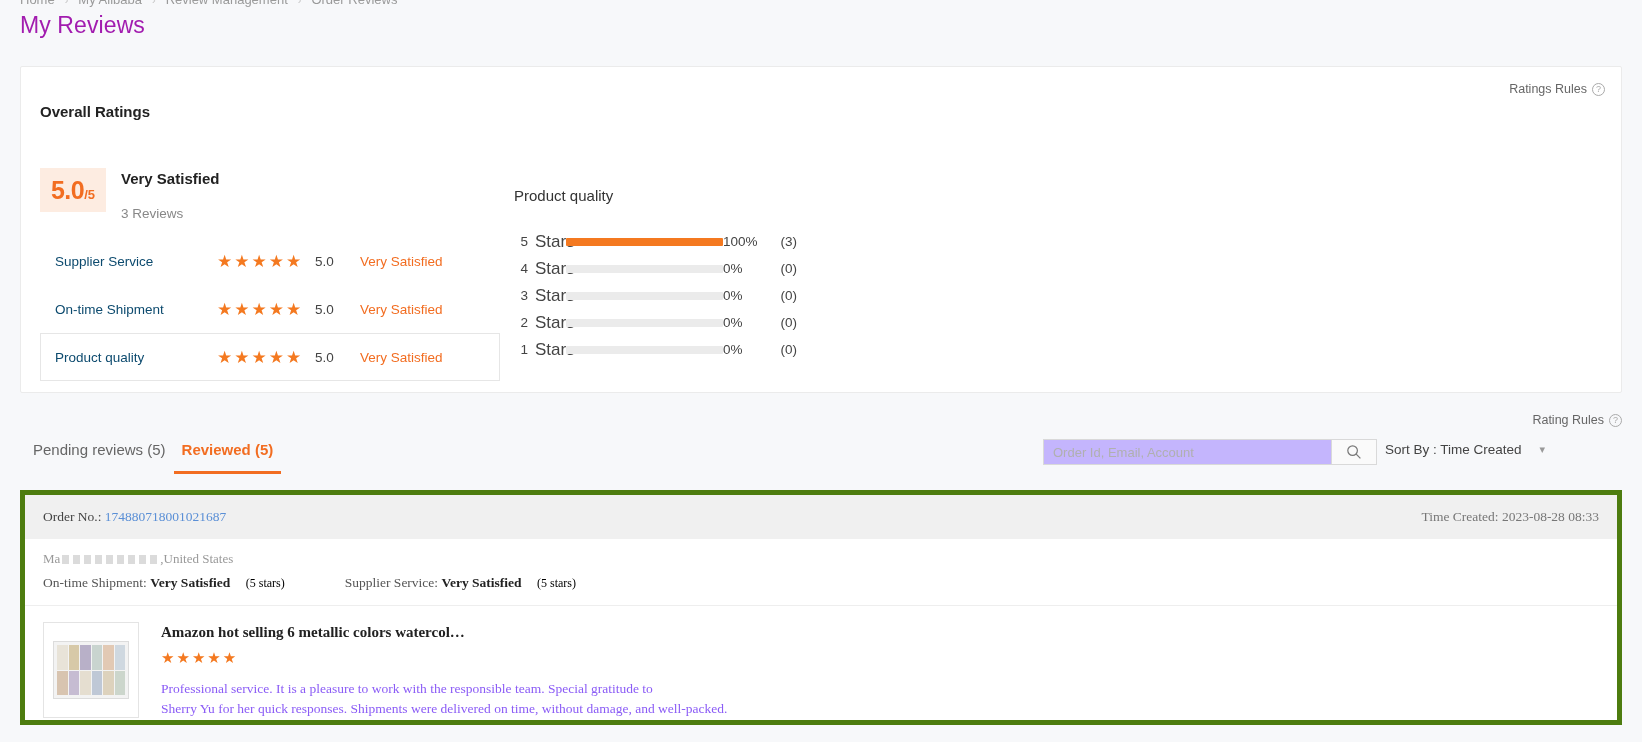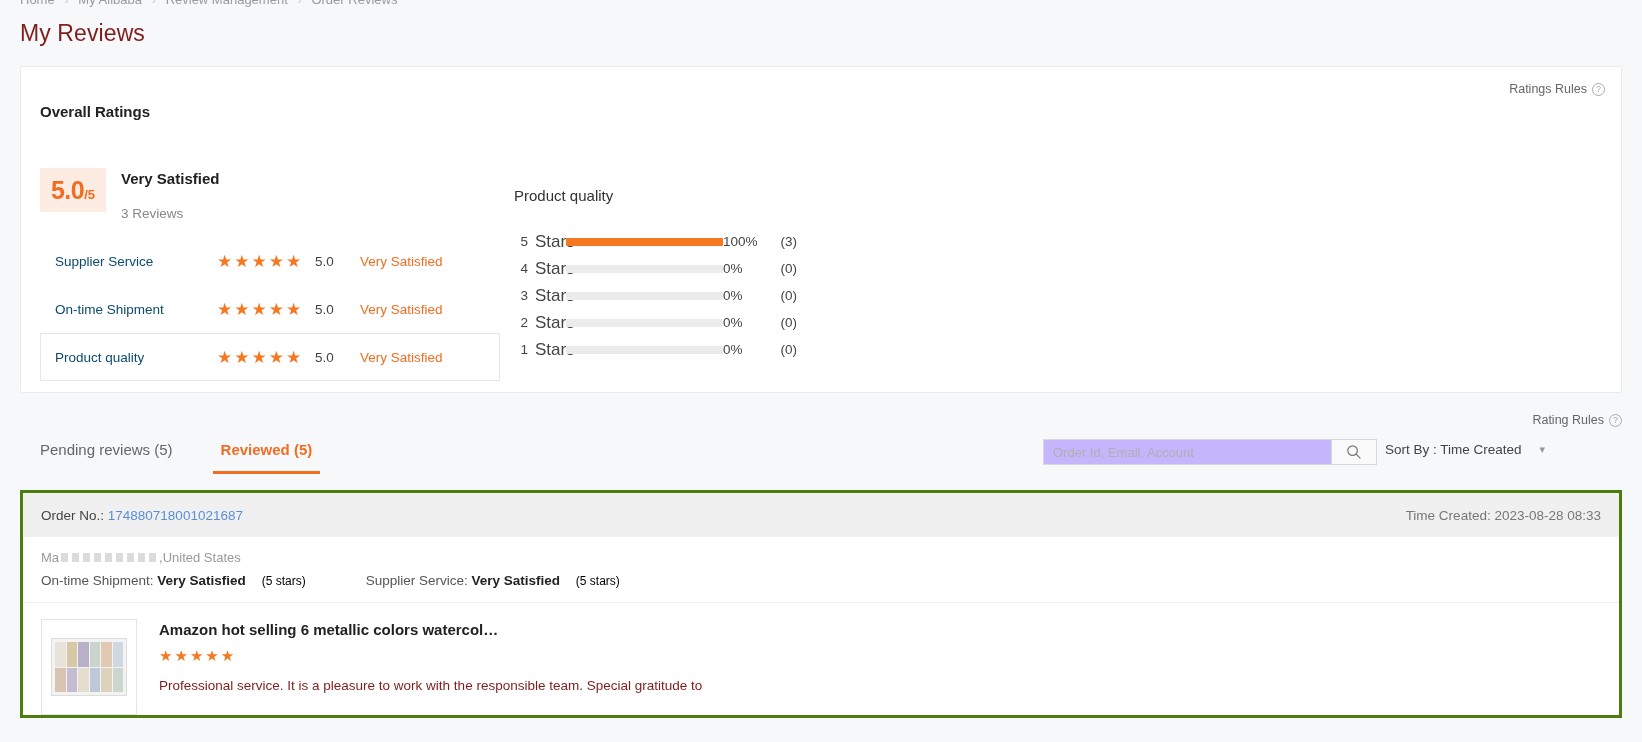--- a/index.html
+++ b/index.html
@@ -16,22 +16,22 @@
   .breadcrumb {
     position: absolute; left: 20px; top: -8px;
     display: flex; align-items: center; gap: 10px;
     font-size: 13px; color: #9a9a9a; white-space: nowrap;
   }
   .breadcrumb .sep { color: #c8c8c8; font-size: 11px; }
   .breadcrumb .crumb { color: #9a9a9a; }
 
   
   .page-title {
-    position: absolute; left: 20px; top: 20px;
-    font-size: 23px; font-weight: 400; color: #7f1d1d;
+    position: absolute; left: 20px; top: 12px;
+    font-size: 23px; font-weight: 400; color: #a21caf;
     letter-spacing: .1px;
   }
 
   
   .card {
     position: absolute; left: 20px; top: 66px;
     width: 1602px; height: 327px;
     background: #fff; border: 1px solid #ebebeb; border-radius: 2px;
   }
   .ratings-rules {
@@ -91,21 +91,21 @@
   .dist-cnt { width: 30px; font-size: 13.5px; color: #444; text-align: right; }
 
   
   .rating-rules-2 {
     position: absolute; right: 20px; top: 413px;
     font-size: 12.5px; color: #666;
     display: flex; align-items: center; gap: 5px;
   }
 
   
-  .tabs { position: absolute; left: 32px; top: 435px; display: flex; gap: 32px; }
+  .tabs { position: absolute; left: 25px; top: 435px; display: flex; }
   .tab {
     font-size: 15px; color: #666; padding: 6px 8px 13px 8px;
     border-bottom: 3px solid transparent; white-space: nowrap;
   }
   .tab.active { color: #f26d21; font-weight: bold; border-bottom-color: #f26d21; }
 
   
   .search-wrap { position: absolute; left: 1043px; top: 439px; display: flex; }
   .search-input {
     width: 288px; height: 26px; border: 1px solid #d9d9d9; border-right: none;
@@ -120,21 +120,21 @@
   .sortby {
     position: absolute; left: 1385px; top: 442px;
     font-size: 13.5px; color: #444; display: flex; align-items: center; gap: 18px;
     white-space: nowrap;
   }
   .chev { color: #999; font-size: 11px; }
 
   
   .order-block {
     position: absolute; left: 20px; top: 490px; width: 1602px;
-    background: #fff; border: 3px solid #4d7c0f;
+    background: #fff; border: 5px solid #4d7c0f; font-family: Liberation Serif, serif;
   }
   .order-head {
     height: 44px; background: #f0f0f0; display: flex; align-items: center;
     justify-content: space-between; padding: 0 18px;
   }
   .order-no { font-size: 13.5px; color: #444; }
   .order-no a { color: #5a8fd6; text-decoration: none; }
   .order-time { font-size: 13.5px; color: #777; }
 
   .buyer-row { padding: 11px 18px 0 18px; }
@@ -155,21 +155,21 @@
   }
   .palette {
     width: 76px; height: 58px; background: #f3f3f3; border: 1px solid #dcdcdc;
     display: grid; grid-template-columns: repeat(6, 1fr); grid-template-rows: repeat(2, 1fr);
     gap: 1px; padding: 3px;
   }
   .palette i { display: block; }
   .prod-info { padding-top: 2px; }
   .prod-title { font-size: 15px; font-weight: bold; color: #222; }
   .prod-stars { margin-top: 10px; display: flex; gap: 2px; }
-  .review-text { margin-top: 13px; font-size: 13.5px; color: #7f1d1d; line-height: 1.5; }
+  .review-text { margin-top: 13px; font-size: 13.5px; color: #8b5cf6; line-height: 1.5; }
 </style>
 </head>
 <body>
 
 <div class="page">
 
   <div class="breadcrumb">
     <span class="crumb">Home</span>
     <span class="sep">›</span>
     <span class="crumb">My Alibaba</span>
@@ -368,17 +368,18 @@
         <div class="prod-title">Amazon hot selling 6 metallic colors watercol…</div>
         <div class="prod-stars">
           <span class="star sm">★</span>
           <span class="star sm">★</span>
           <span class="star sm">★</span>
           <span class="star sm">★</span>
           <span class="star sm">★</span>
         </div>
         <div class="review-text">
           <div>Professional service. It is a pleasure to work with the responsible team. Special gratitude to</div>
+          <div>Sherry Yu for her quick responses. Shipments were delivered on time, without damage, and well-packed.</div>
         </div>
       </div>
     </div>
   </div>
 </div>
 
 </body></html>

